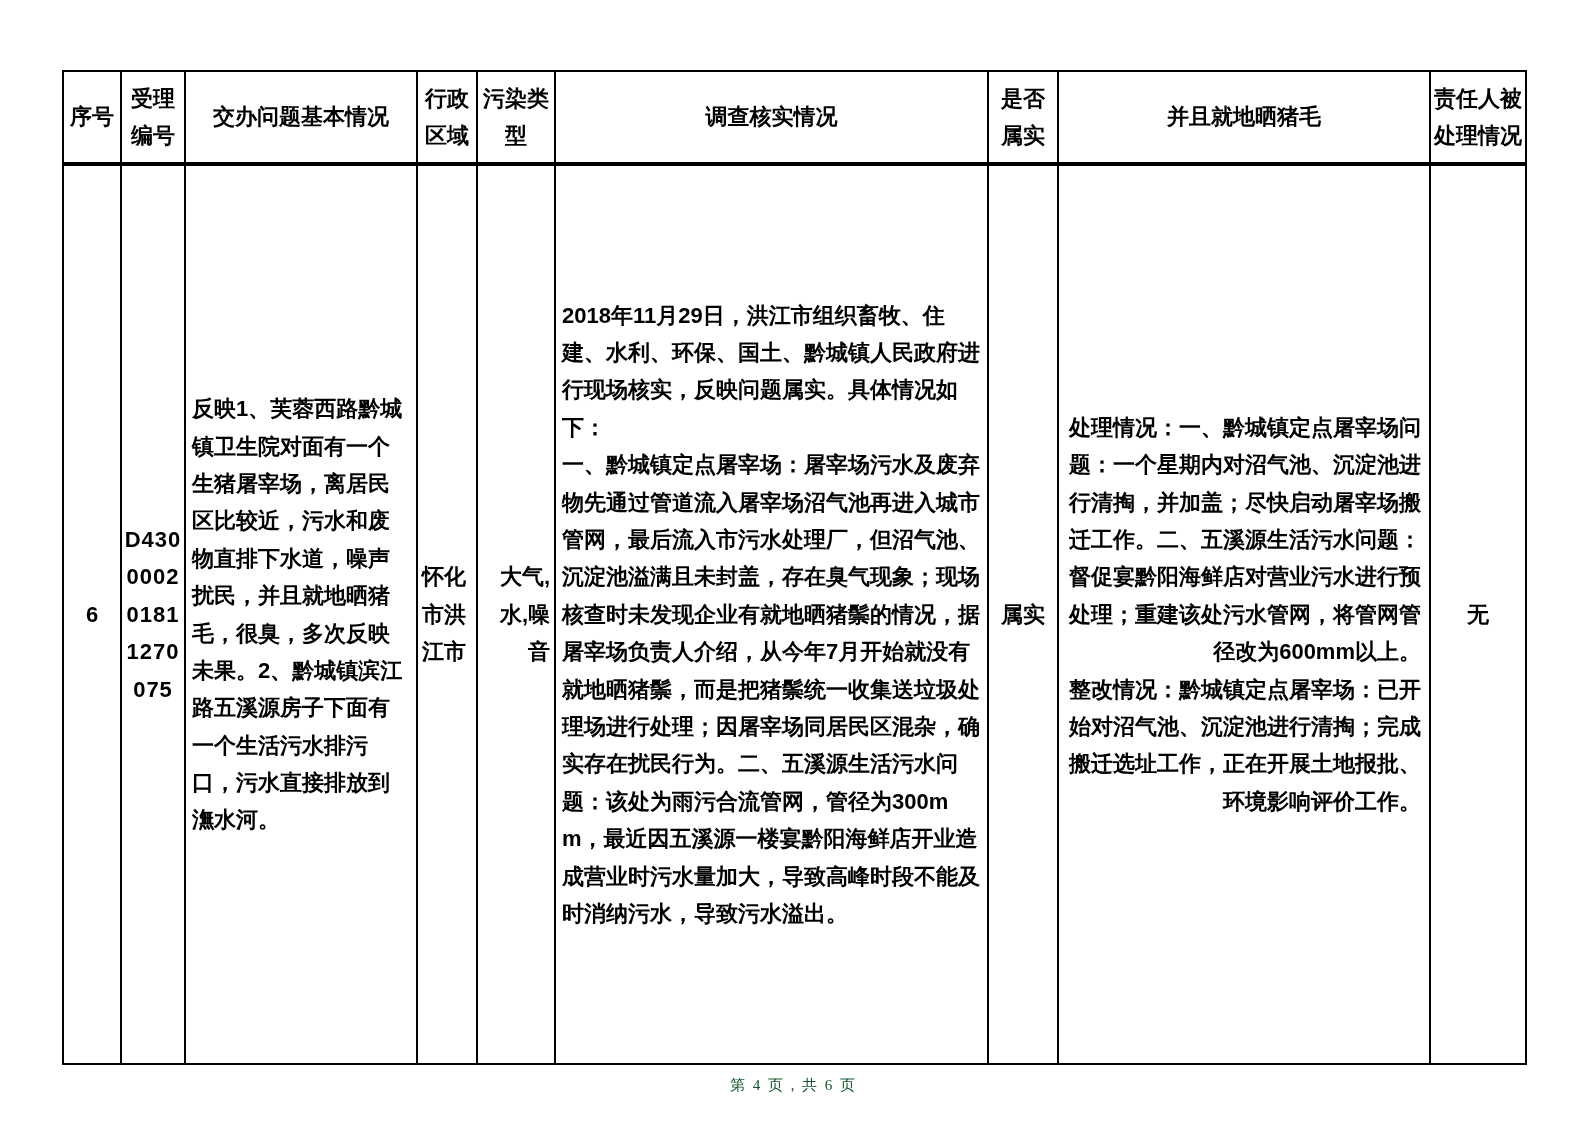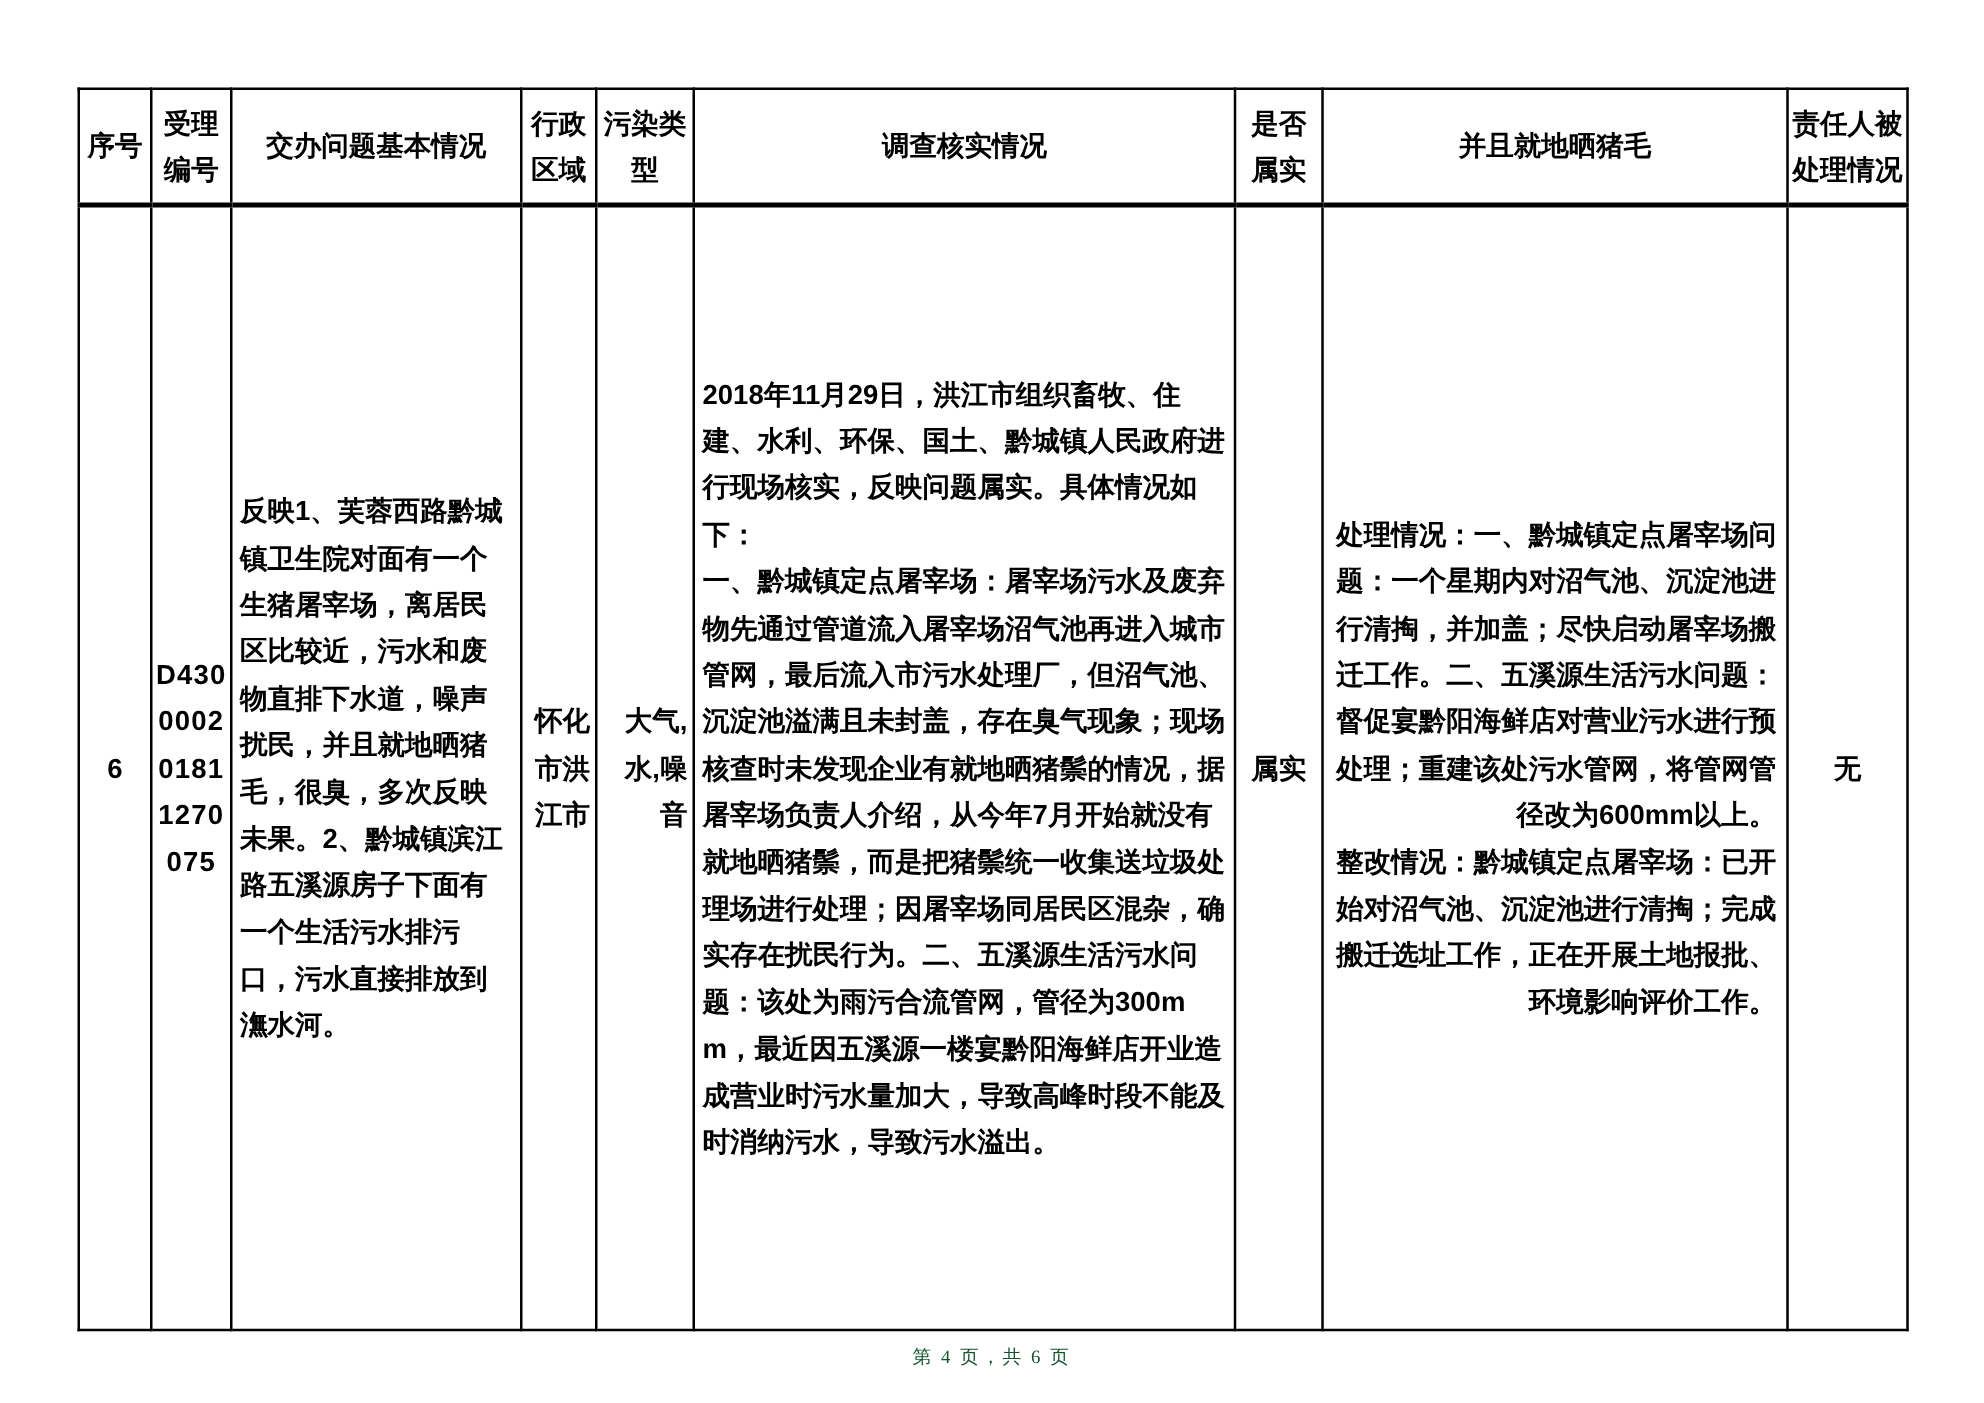--- a/index.html
+++ b/index.html
@@ -29,21 +29,21 @@
     height:90px;
     text-align:center;
     border-bottom:4px solid #000;
     padding:0 2px;
     word-break:break-all;
   }
   .report tbody td{height:895px;}
   .c-center{text-align:center;}
   .c-accept{white-space:pre-line;text-align:center;letter-spacing:1px;}
   .c-problem{padding:0 6px;word-break:break-all;}
-  .c-region{text-align:right;padding:0 4px;word-break:break-all;}
+  .c-region{text-align:left;padding:0 4px;word-break:break-all;}
   .c-pollution{text-align:right;padding:0 4px;word-break:break-all;}
   .c-invest{text-align:left;padding:0 6px;word-break:break-all;}
   .c-handle{text-align:right;padding:0 8px;word-break:break-all;}
   .para{margin:0;}
   .lbl{font-weight:bold;}
   .page-footer{
     position:absolute;
     left:0;right:0;
     top:1076px;
     text-align:center;

